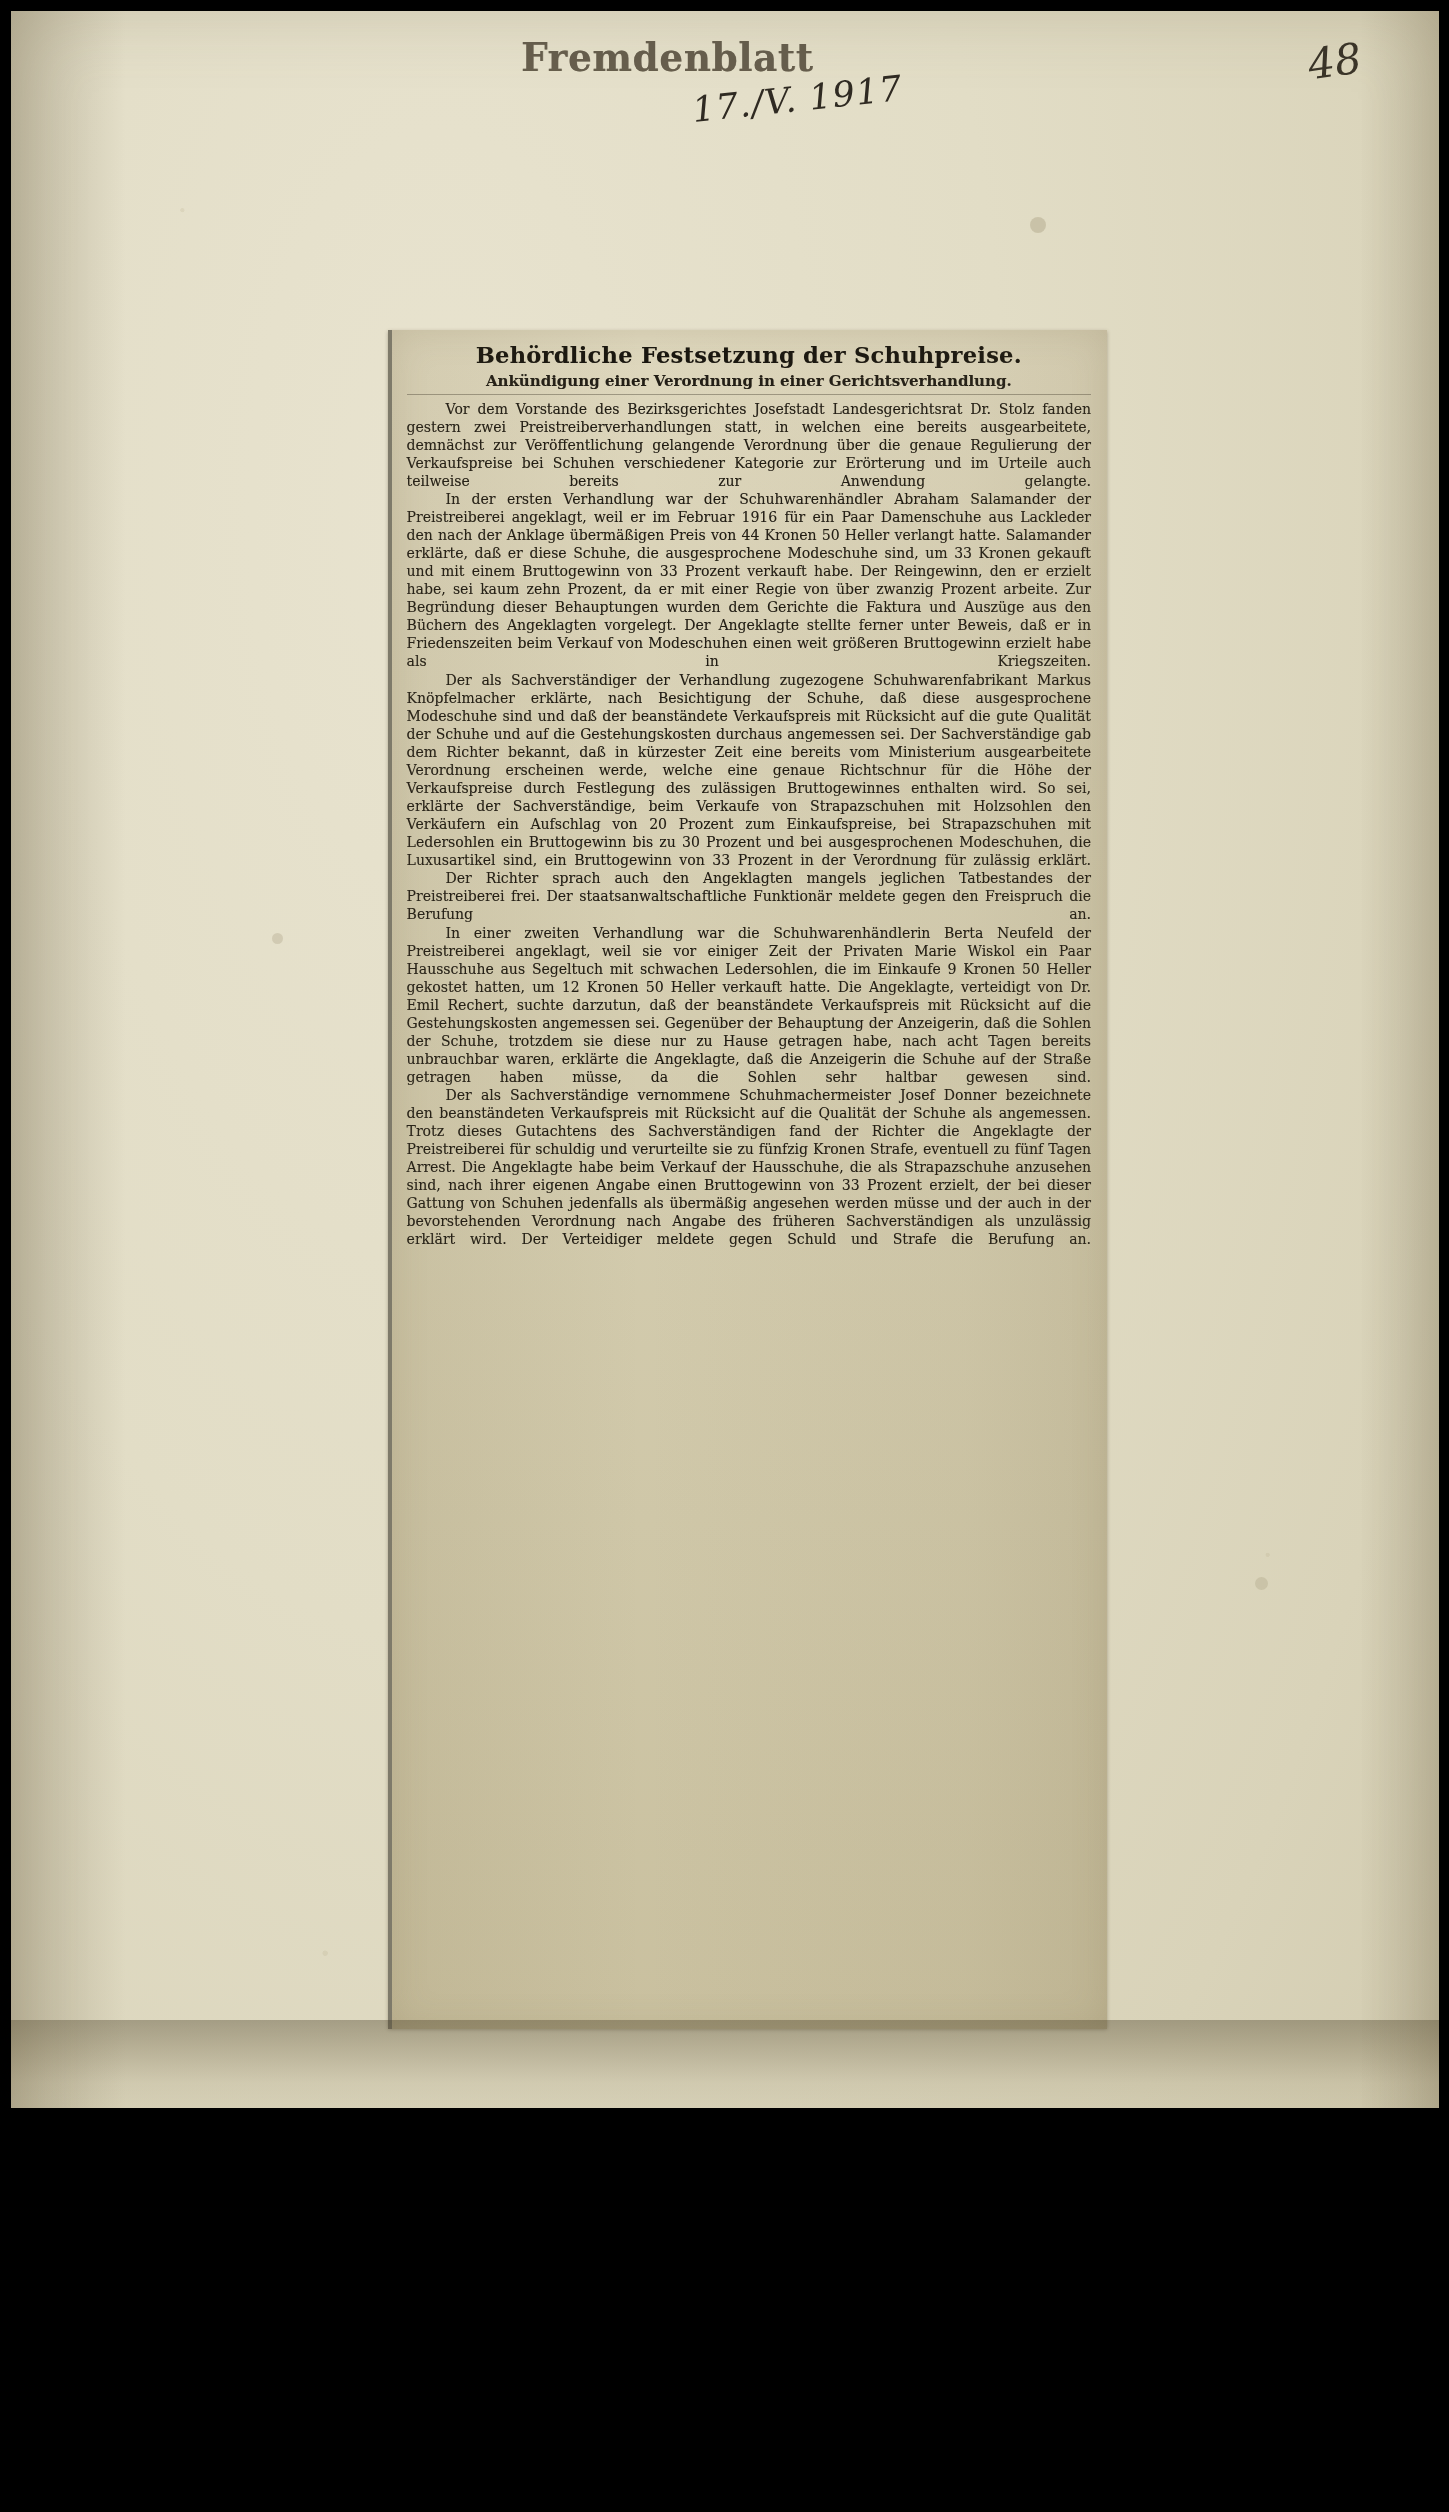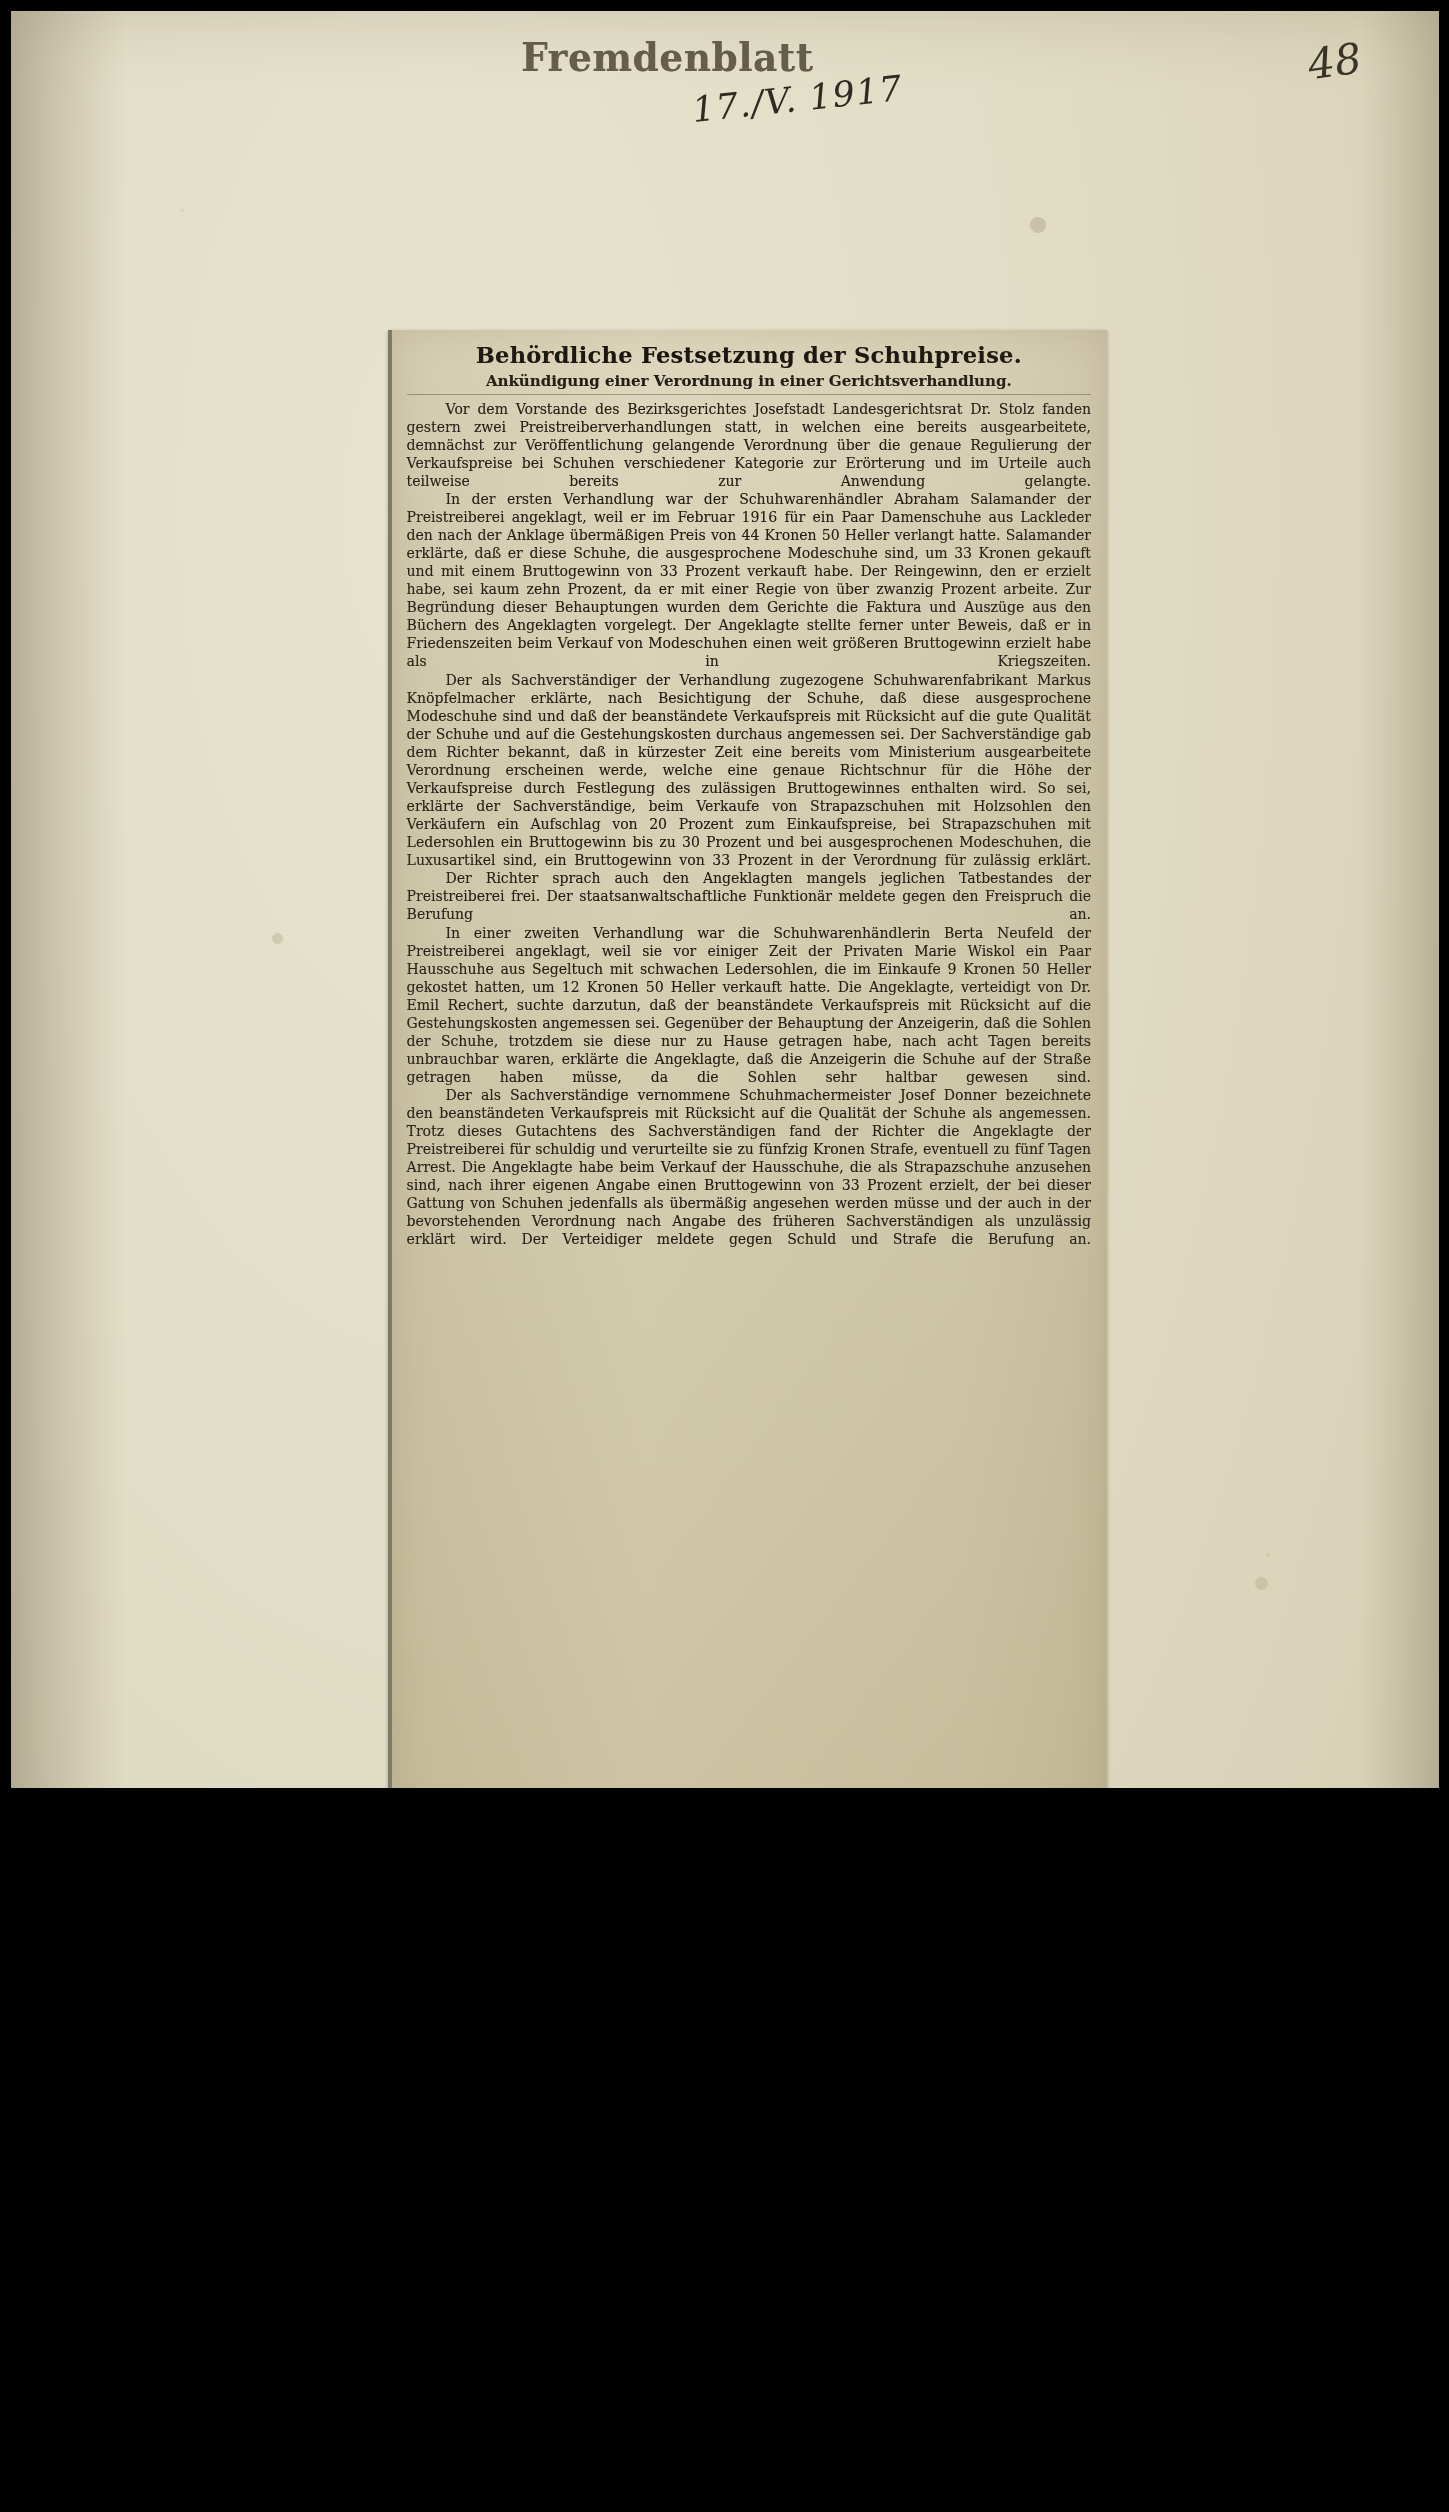--- a/index.html
+++ b/index.html
@@ -6,21 +6,21 @@
     margin: 0;
     padding: 0;
     background: #000;
   }
   body {
     font-family: "Liberation Serif", serif;
   }
   .page {
     position: relative;
     width: 1450px;
-    height: 1788px;
+    height: 2108px;
     background: #000;
     overflow: hidden;
   }
   
   .sheet {
     position: absolute;
     left: 11px;
     top: 11px;
     width: 1428px;
     height: 2490px;

